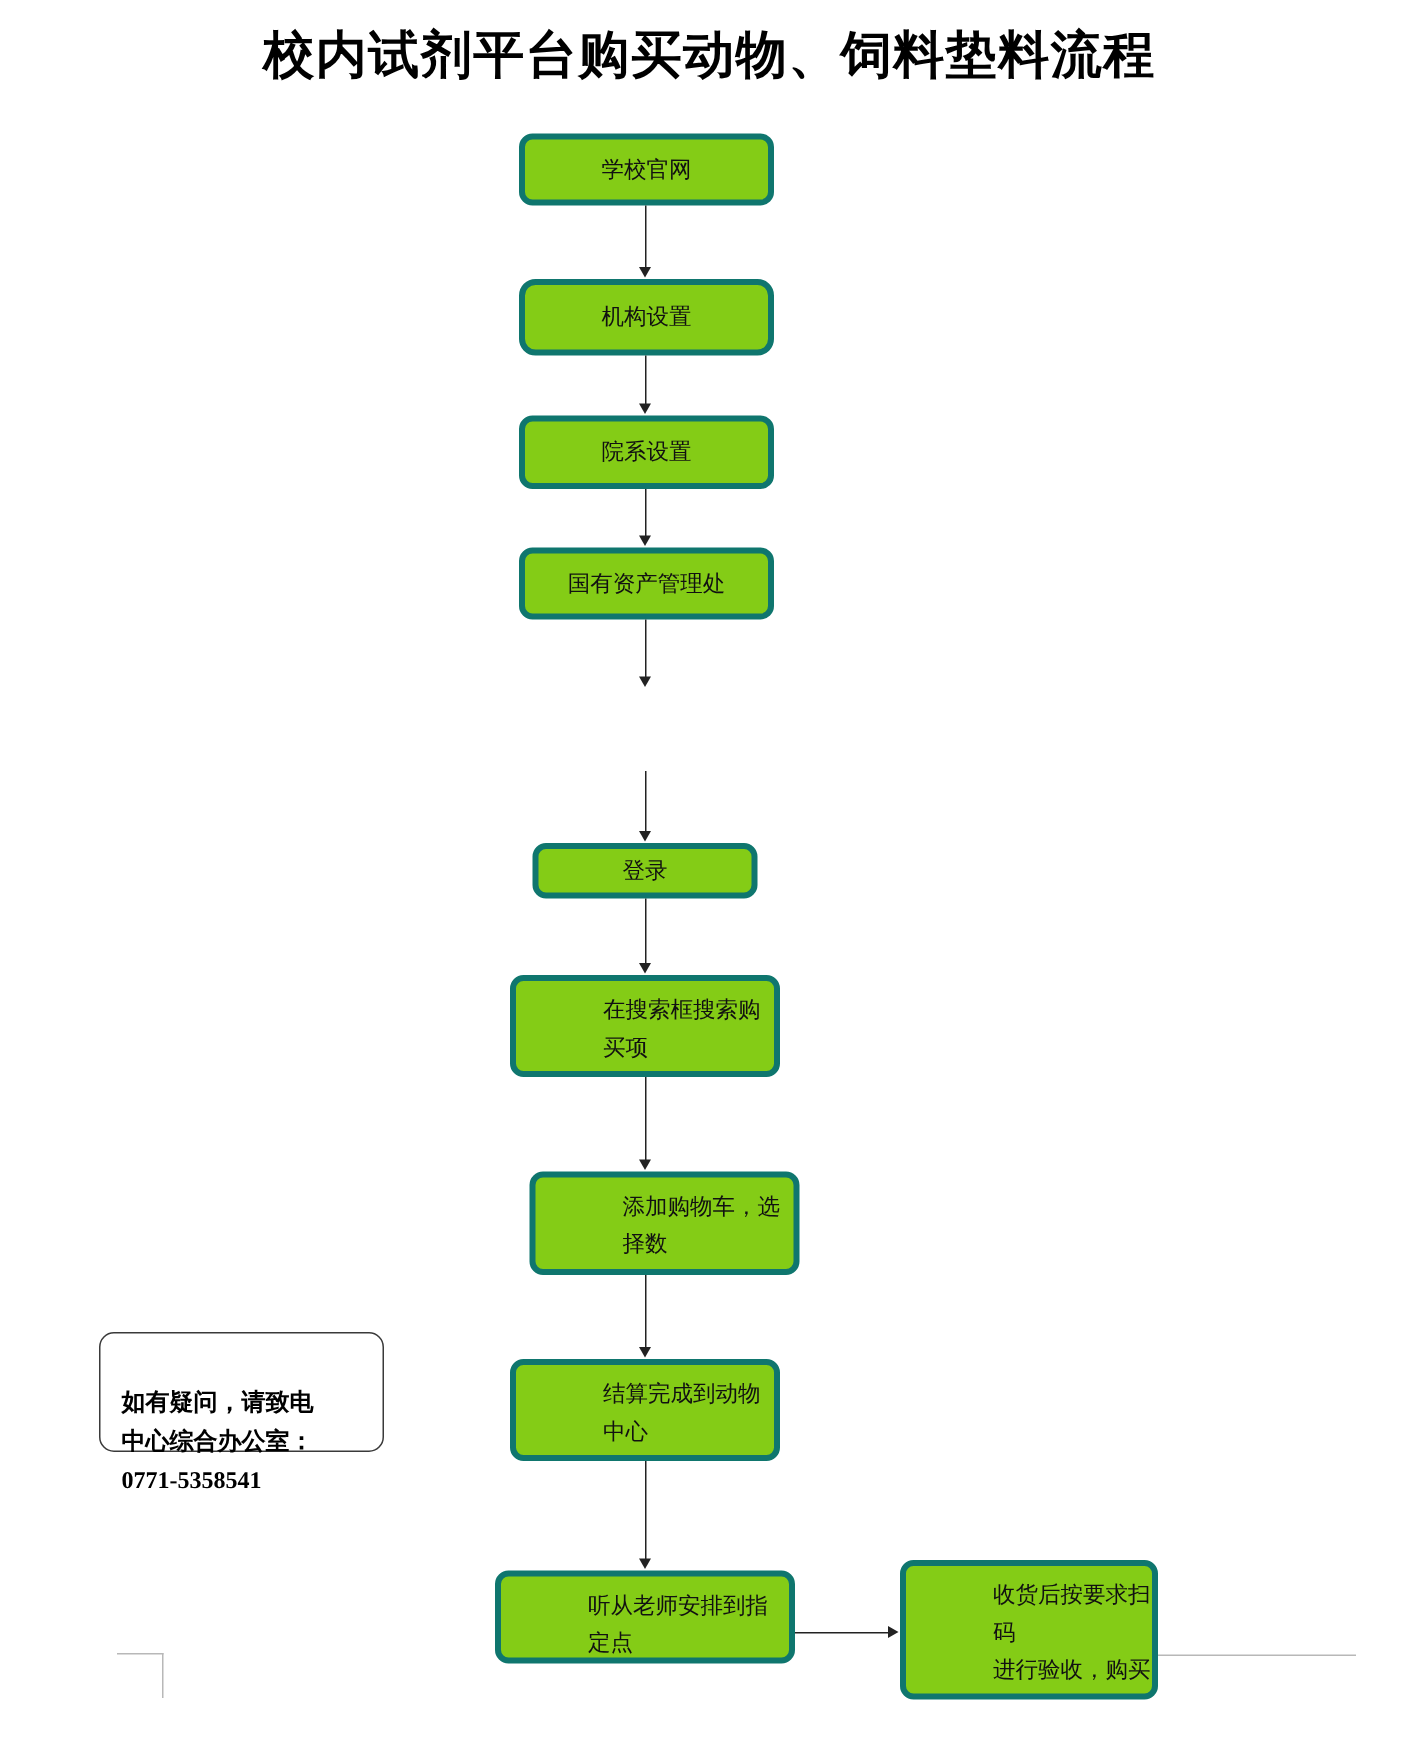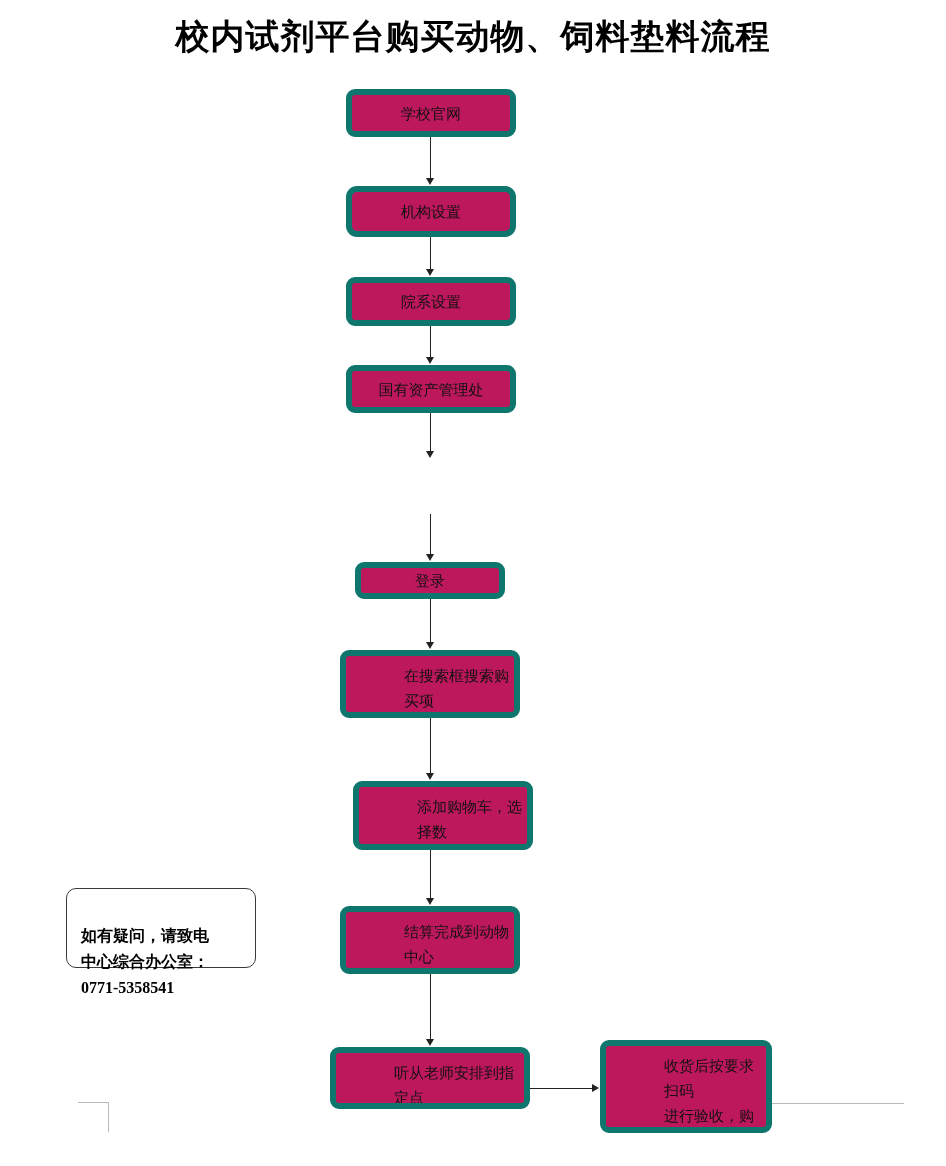--- a/index.html
+++ b/index.html
@@ -29,23 +29,23 @@
     font-family: "Liberation Serif", "DejaVu Serif", serif;
     font-weight: bold;
     font-size: 34px;
     letter-spacing: 1px;
     color: #000;
     white-space: nowrap;
   }
   .node {
     position: absolute;
     box-sizing: border-box;
-    border: 6px solid #0f766e;
+    border: 4px solid #0f766e;
     border-radius: 9px;
-    background: #be185d;
+    background: #84cc16;
     font-size: 15px;
     line-height: 25px;
     color: #111;
     display: flex;
     align-items: center;
     overflow: hidden;
   }
   .node .txt {
     display: block;
     width: 100%;

